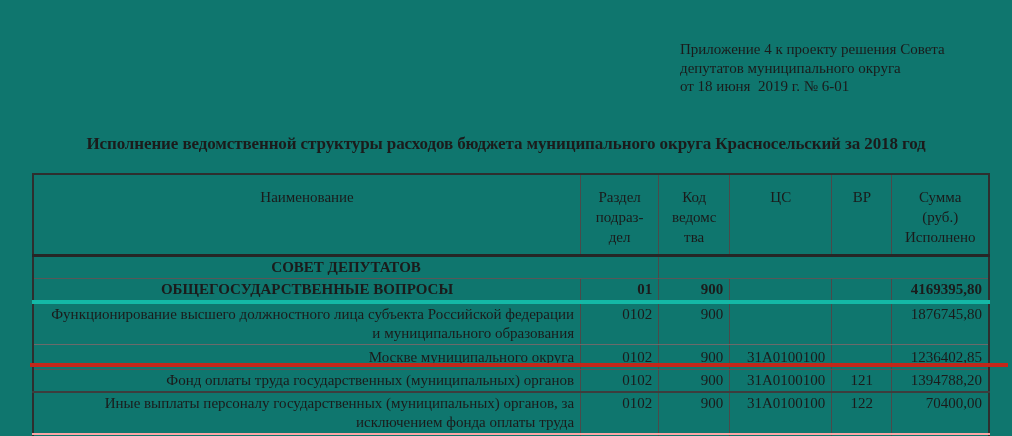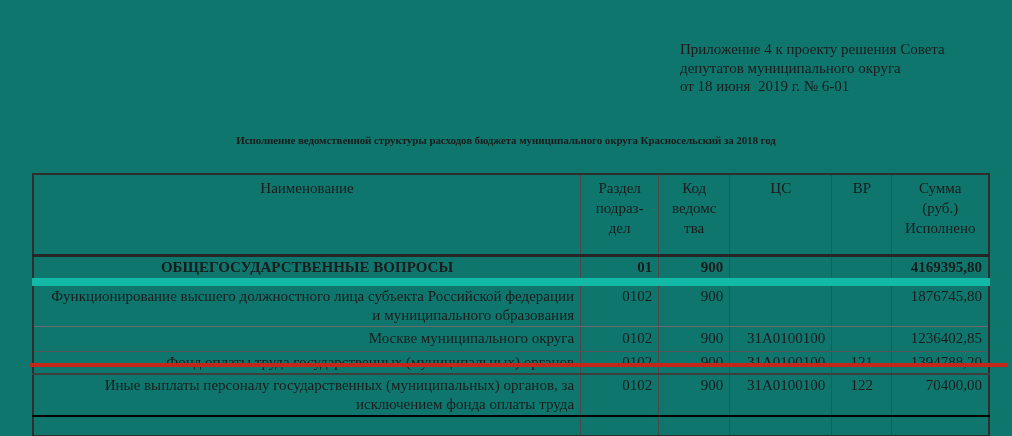--- a/index.html
+++ b/index.html
@@ -21,21 +21,21 @@
     font-size: 15px;
     line-height: 18.5px;
   }
   .ann-line { white-space: pre; }
   .doc-title {
     position: absolute;
     left: 0; top: 134px;
     width: 1012px;
     text-align: center;
     font-weight: bold;
-    font-size: 11px;
+    font-size: 17px;
     letter-spacing: -0.1px;
   }
   table.doc-table {
     position: absolute;
     left: 32px; top: 173px;
     width: 958px;
     border-collapse: collapse;
     table-layout: fixed;
     font-size: 15px;
     line-height: 19px;
@@ -45,21 +45,21 @@
   .doc-table td {
     border: 1px solid #4a4a4a;
     padding: 1px 6px;
     vertical-align: middle;
     overflow: hidden;
   }
   
   .doc-table thead td {
     vertical-align: top;
     text-align: center;
-    padding-top: 3px;
+    padding-top: 12px;
     line-height: 20px;
     border-bottom: 3px solid #262626;
   }
   .hline { display: block; }
   
   .col-name   { width: 547px; }
   .col-razdel { width: 78px; }
   .col-kod    { width: 71px; }
   .col-cs     { width: 102px; }
   .col-vr     { width: 60px; }
@@ -68,25 +68,25 @@
   tr.r-sovet   { height: 22px; }
   tr.r-obshche { height: 24px; }
   tr.r-func    { height: 41px; }
   tr.r-glava   { height: 25px; }
   tr.r-fond    { height: 21px; }
   tr.r-inye    { height: 37px; }
   tr.r-partial { height: 20px; }
   tr.r-header  { height: 81px; }
 
   tr.r-sovet td   { border-top: 2px solid #2e2e2e; border-bottom: 1px solid #575757; font-weight: bold; }
-  tr.r-obshche td { border-bottom: 8px solid #14b8a6; font-weight: bold; }
+  tr.r-obshche td { border-bottom: 4px solid #14b8a6; font-weight: bold; }
   tr.r-func td    { border-bottom: 1px solid #6a6a6a; vertical-align: top; }
   tr.r-glava td   { border-bottom: 1px solid #555555; }
   tr.r-fond td    { border-bottom: 2px solid #3d3d3d; }
-  tr.r-inye td    { border-bottom: 2px solid #000000; vertical-align: top; font-family: Liberation Serif, serif; }
+  tr.r-inye td    { border-bottom: 2px solid #fca5a5; vertical-align: top; font-family: Liberation Serif, serif; }
 
   .ta-l { text-align: right; }
   .ta-r { text-align: right; }
   .ta-c { text-align: center; }
   .shift-center { text-align: center; padding-right: 78px; }
   .pad-r { padding-right: 7px; }
   .pad-l { padding-left: 7px; }
 
   .red-underline {
     position: absolute;
@@ -140,20 +140,24 @@
           <span class="hline">ВР</span>
         </td>
         <td>
           <span class="hline">Сумма</span>
           <span class="hline">(руб.)</span>
           <span class="hline">Исполнено</span>
         </td>
       </tr>
     </thead>
     <tbody>
+      <tr class="r-sovet">
+        <td colspan="2" class="ta-c">СОВЕТ ДЕПУТАТОВ</td>
+        <td colspan="4"></td>
+      </tr>
       <tr class="r-obshche">
         <td class="shift-center">ОБЩЕГОСУДАРСТВЕННЫЕ ВОПРОСЫ</td>
         <td class="ta-r pad-r">01</td>
         <td class="ta-r pad-r">900</td>
         <td class="ta-l"></td>
         <td class="ta-c"></td>
         <td class="ta-r pad-r">4169395,80</td>
       </tr>
       <tr class="r-func">
         <td class="ta-l pad-l">Функционирование высшего должностного лица субъекта Российской федерации и муниципального образования</td>

